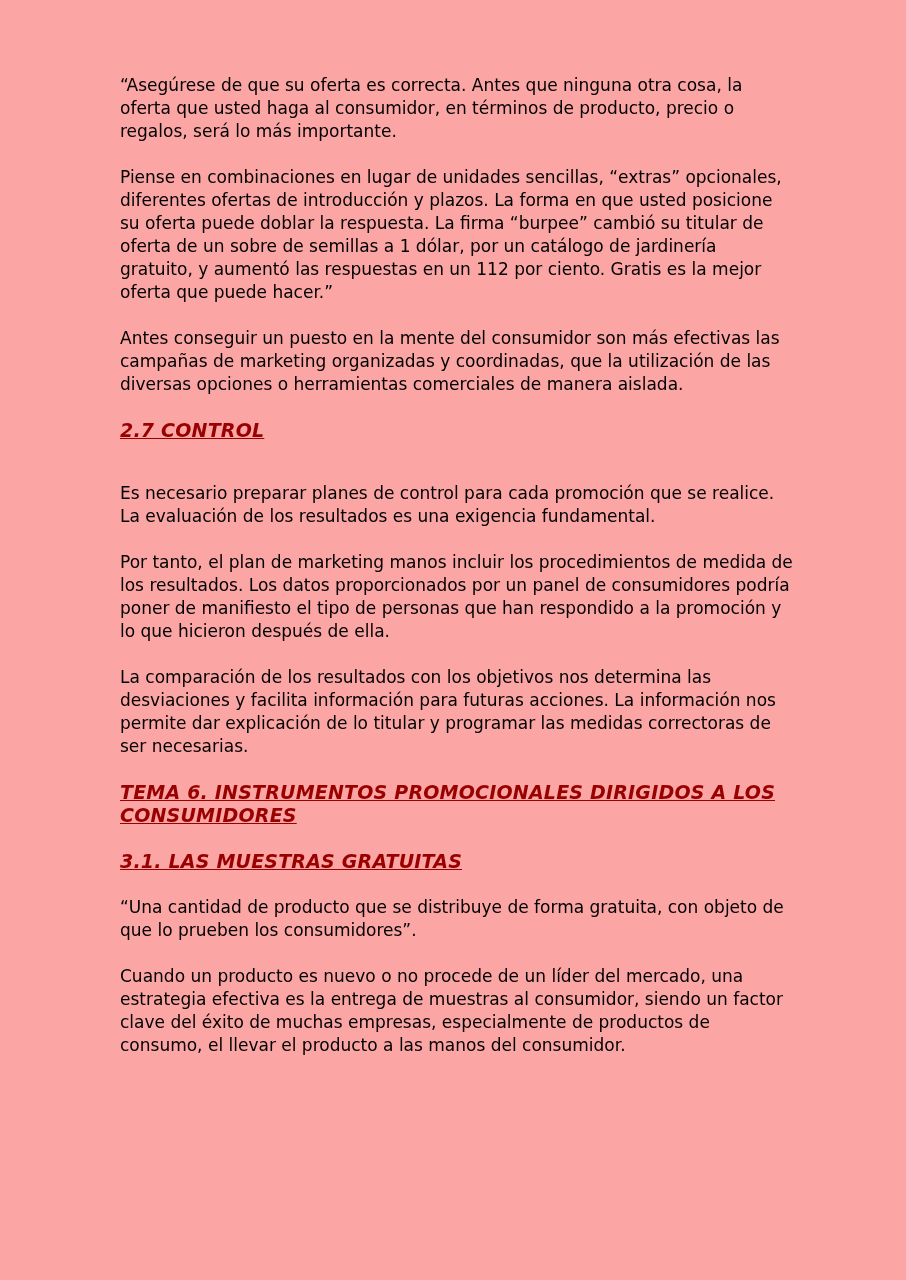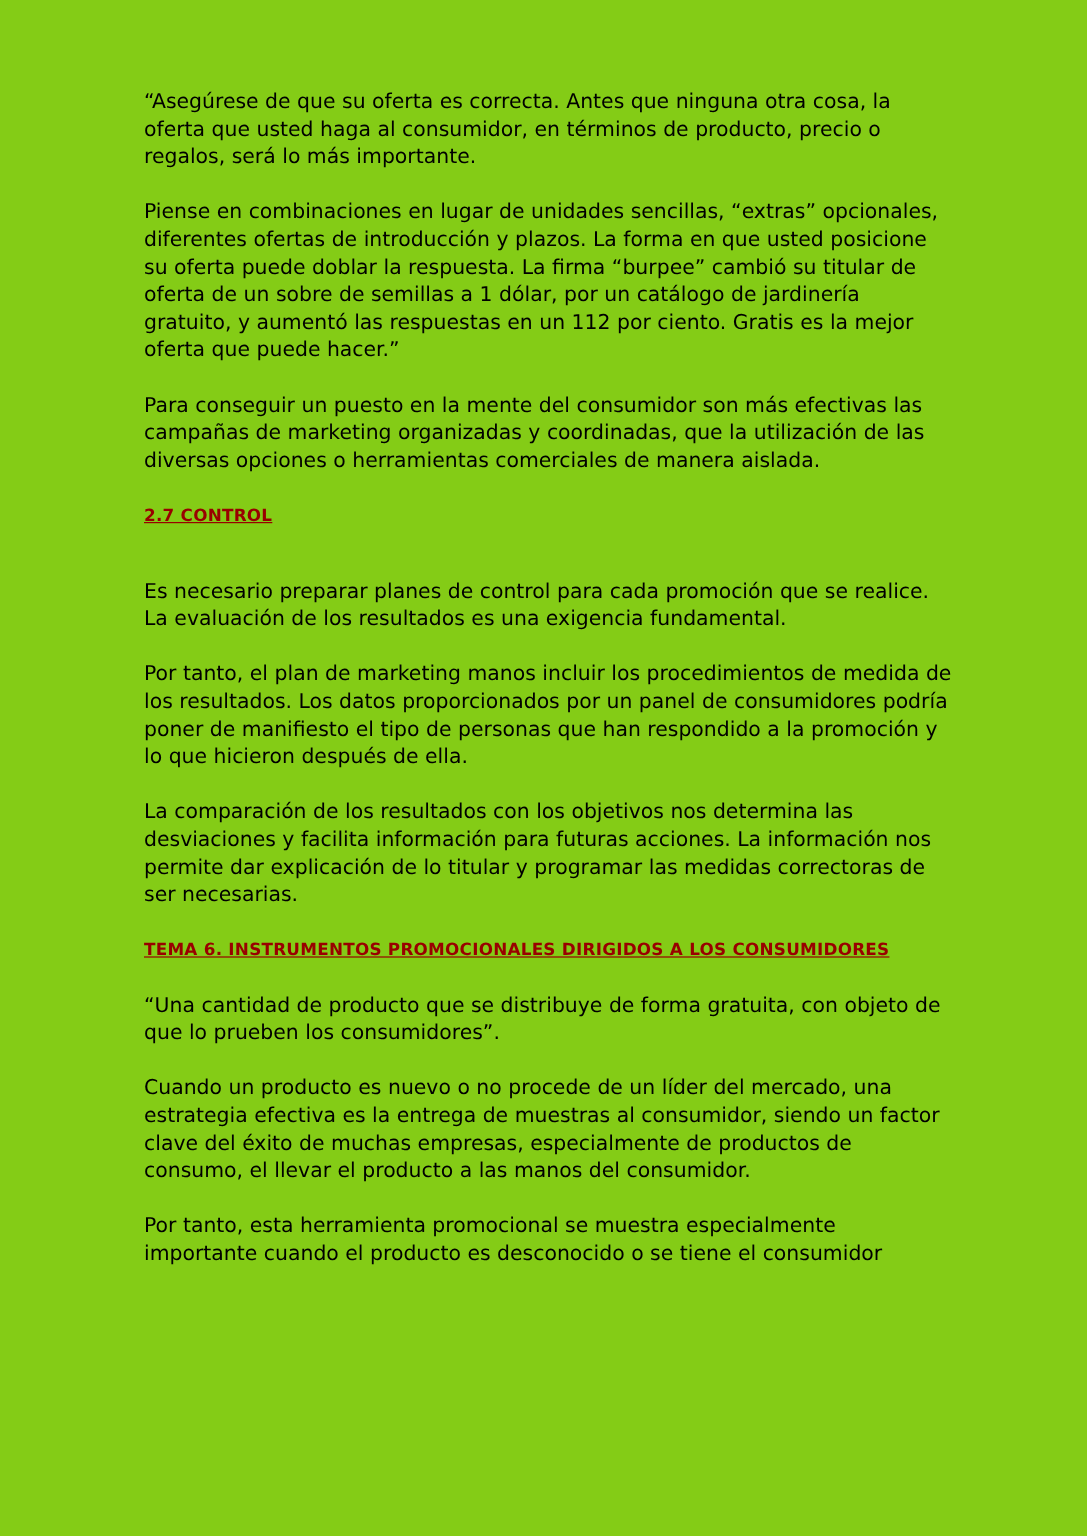--- a/index.html
+++ b/index.html
@@ -11,50 +11,51 @@
     width: 906px;
     height: 1280px;
     overflow: hidden;
     font-family: "DejaVu Sans", "Liberation Sans", sans-serif;
   }
   .page {
     box-sizing: border-box;
     width: 906px;
     height: 1280px;
     padding: 74px 112px 0 120px;
-    background: #84cc16;
+    background: #fca5a5;
   }
   .para {
     margin: 0 0 23px 0;
     font-size: 17px;
     line-height: 23px;
     color: #000000;
     font-weight: 400;
   }
   .heading {
     margin: 0 0 23px 0;
-    font-size: 14px;
+    font-size: 19px;
     line-height: 23px;
     color: #990000;
     font-weight: 700;
     text-decoration: underline;
     letter-spacing: 0.2px;
+    font-style: italic;
   }
   .heading.big-gap-after {
     margin-bottom: 40px;
   }
 </style>
 </head>
 <body>
 
 <main class="page">
   <p class="para">“Asegúrese de que su oferta es correcta. Antes que ninguna otra cosa, la oferta que usted haga al consumidor, en términos de producto, precio o regalos, será lo más importante.</p>
   <p class="para">Piense en combinaciones en lugar de unidades sencillas, “extras” opcionales, diferentes ofertas de introducción y plazos. La forma en que usted posicione su oferta puede doblar la respuesta. La firma “burpee” cambió su titular de oferta de un sobre de semillas a 1 dólar, por un catálogo de jardinería gratuito, y aumentó las respuestas en un 112 por ciento. Gratis es la mejor oferta que puede hacer.”</p>
-  <p class="para">Para conseguir un puesto en la mente del consumidor son más efectivas las campañas de marketing organizadas y coordinadas, que la utilización de las diversas opciones o herramientas comerciales de manera aislada.</p>
+  <p class="para">Antes conseguir un puesto en la mente del consumidor son más efectivas las campañas de marketing organizadas y coordinadas, que la utilización de las diversas opciones o herramientas comerciales de manera aislada.</p>
   <h2 class="heading big-gap-after">2.7 CONTROL</h2>
   <p class="para">Es necesario preparar planes de control para cada promoción que se realice. La evaluación de los resultados es una exigencia fundamental.</p>
   <p class="para">Por tanto, el plan de marketing manos incluir los procedimientos de medida de los resultados. Los datos proporcionados por un panel de consumidores podría poner de manifiesto el tipo de personas que han respondido a la promoción y lo que hicieron después de ella.</p>
   <p class="para">La comparación de los resultados con los objetivos nos determina las desviaciones y facilita información para futuras acciones. La información nos permite dar explicación de lo titular y programar las medidas correctoras de ser necesarias.</p>
   <h2 class="heading">TEMA 6. INSTRUMENTOS PROMOCIONALES DIRIGIDOS A LOS CONSUMIDORES</h2>
+  <h2 class="heading">3.1. LAS MUESTRAS GRATUITAS</h2>
   <p class="para">“Una cantidad de producto que se distribuye de forma gratuita, con objeto de que lo prueben los consumidores”.</p>
   <p class="para">Cuando un producto es nuevo o no procede de un líder del mercado, una estrategia efectiva es la entrega de muestras al consumidor, siendo un factor clave del éxito de muchas empresas, especialmente de productos de consumo, el llevar el producto a las manos del consumidor.</p>
-  <p class="para">Por tanto, esta herramienta promocional se muestra especialmente importante cuando el producto es desconocido o se tiene el consumidor</p>
 </main>
 
 </body></html>

